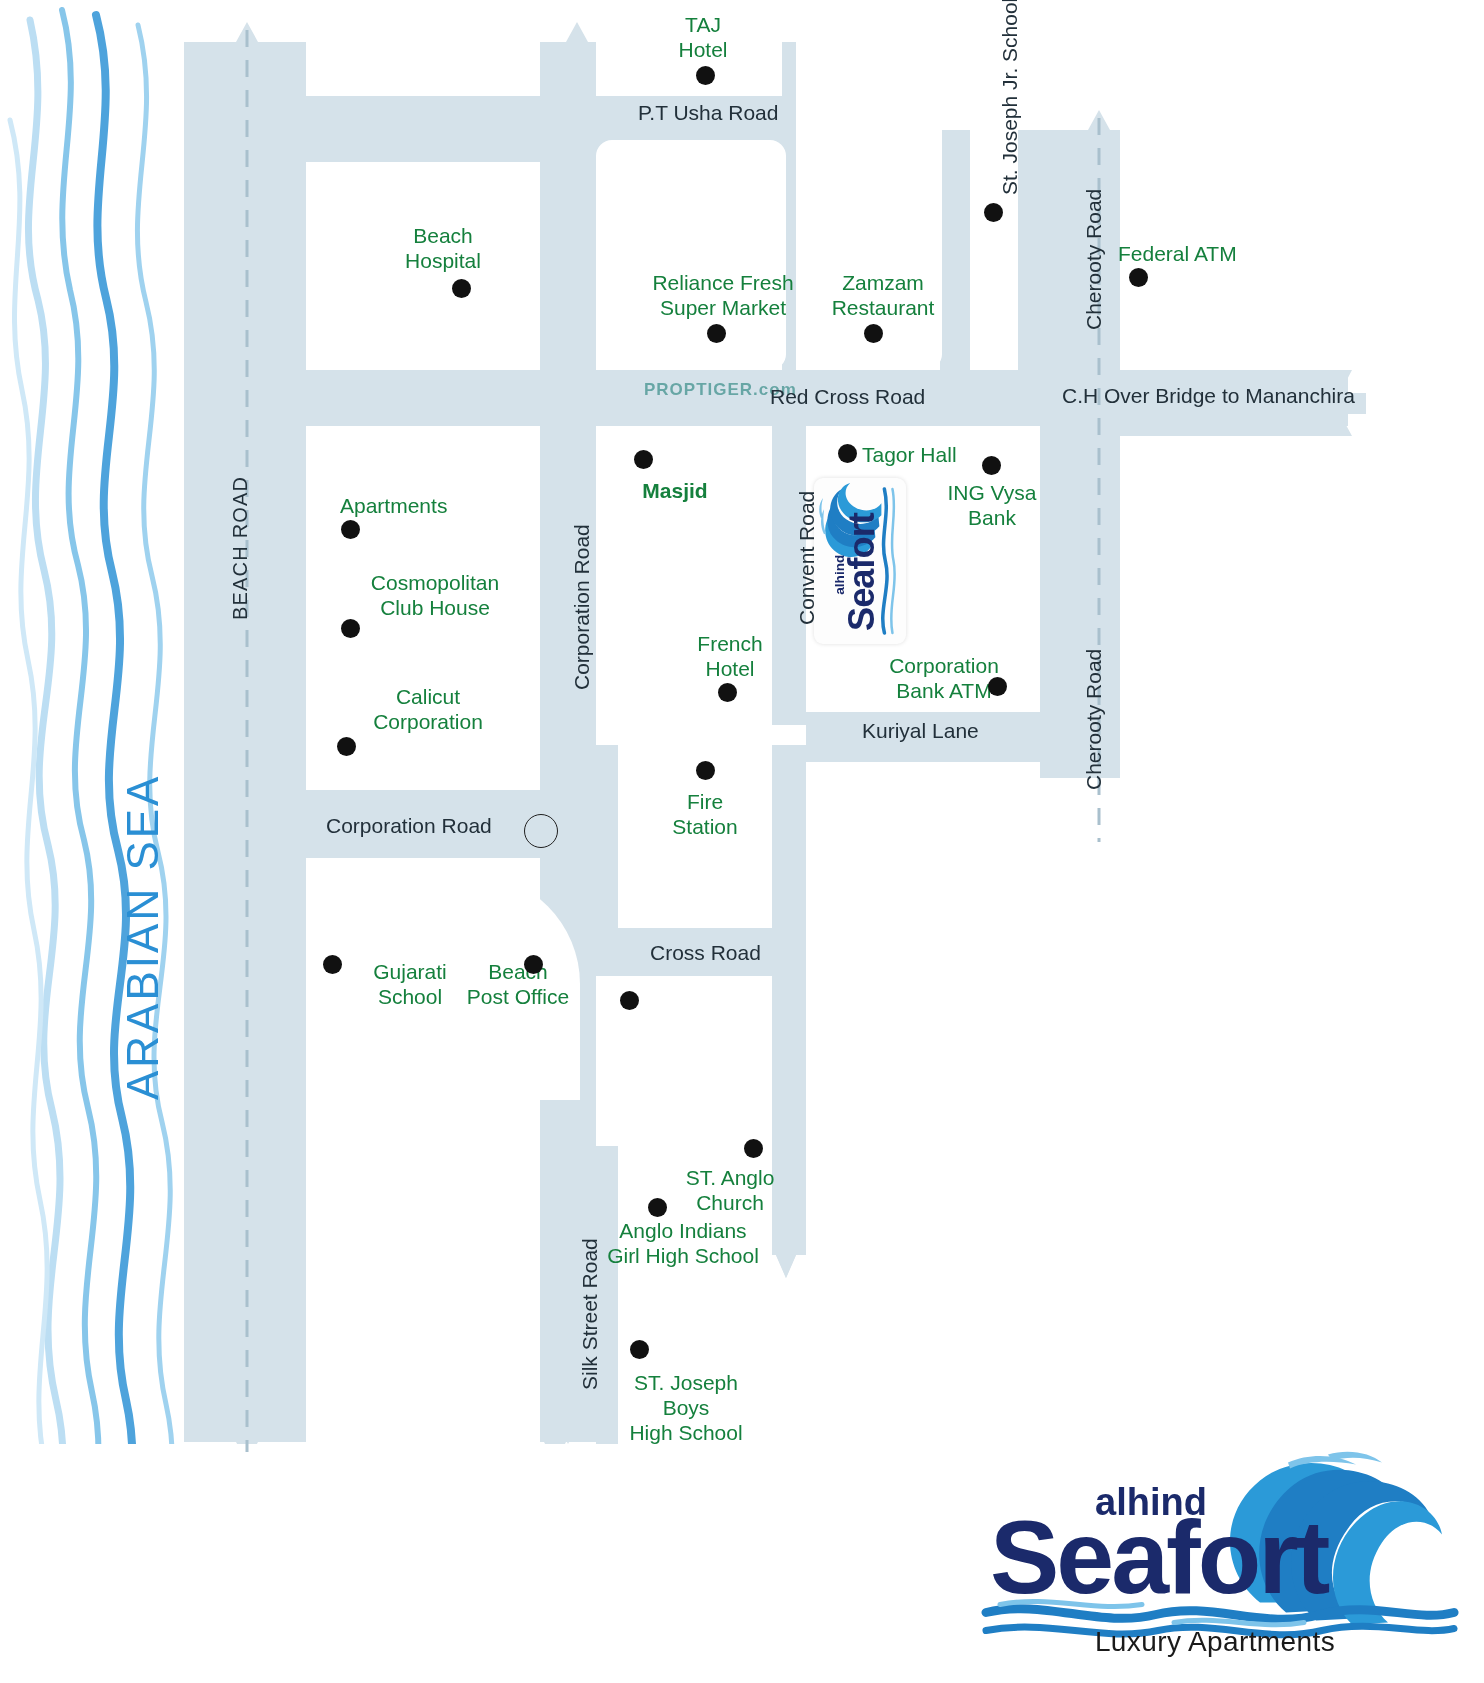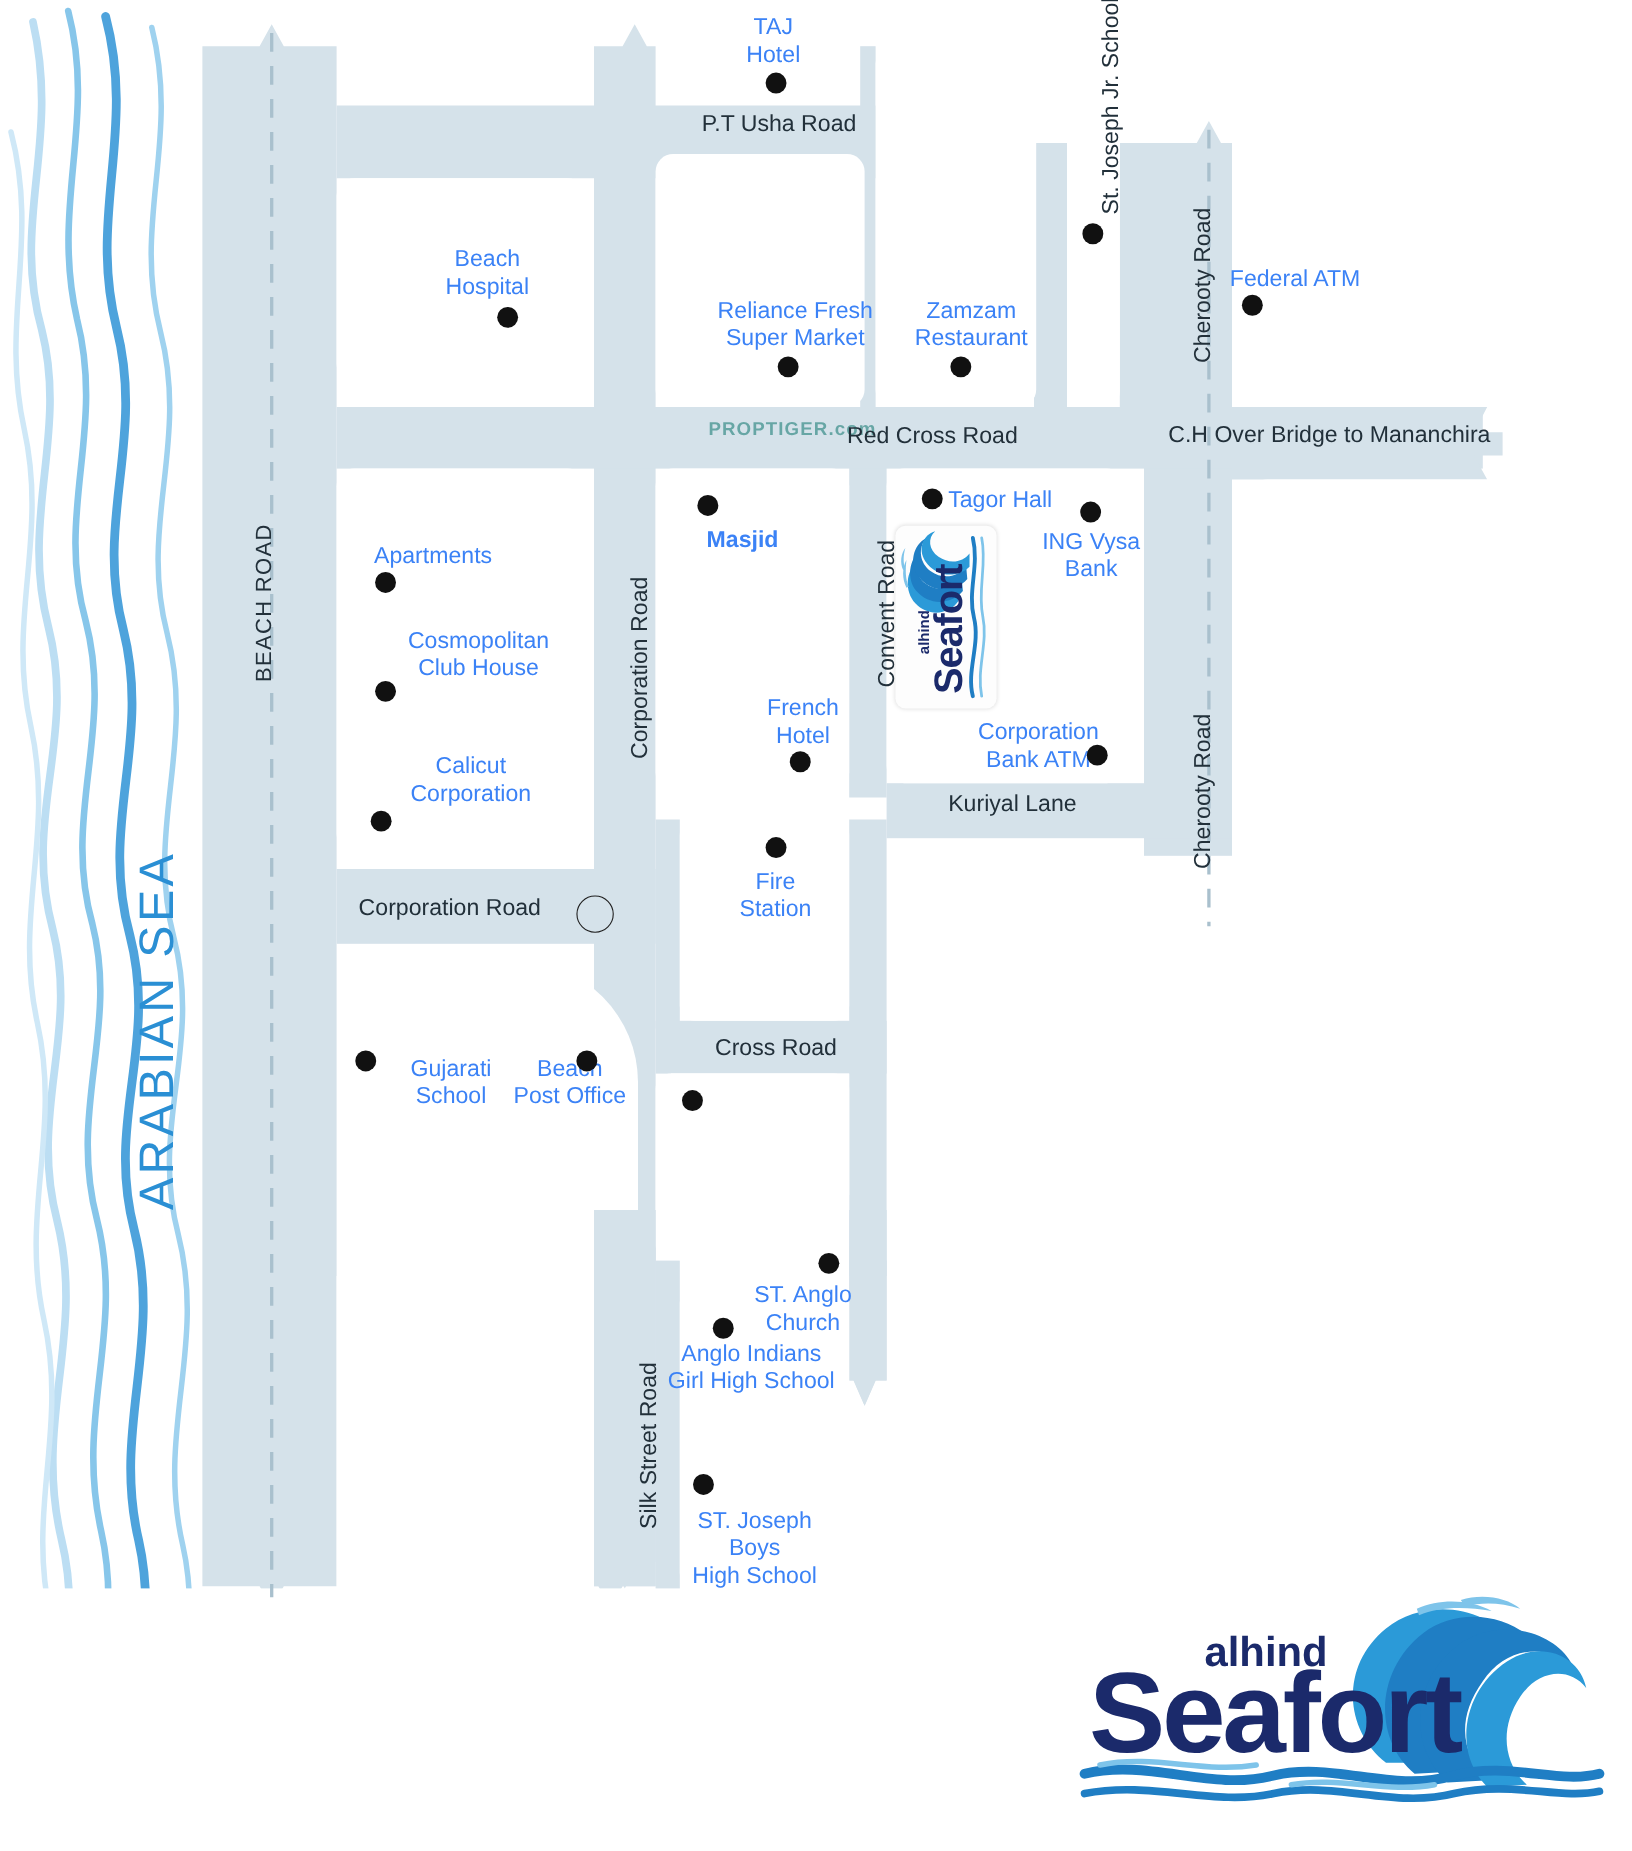--- a/index.html
+++ b/index.html
@@ -1,20 +1,20 @@
 <!DOCTYPE html>
 <html><head>
 <meta charset="utf-8">
 <style>
   html,body{margin:0;padding:0;background:#ffffff;}
   body{font-family:"Liberation Sans","DejaVu Sans",sans-serif;}
   #map-root{position:relative;width:1484px;height:1683px;background:#ffffff;overflow:hidden;}
   #map-svg{position:absolute;left:0;top:0;width:1484px;height:1683px;}
 
-  .lbl{position:absolute;color:#3b82f6;font-size:21px;line-height:25px;text-align:center;white-space:pre-line;}
+  .lbl{position:absolute;color:#15803d;font-size:21px;line-height:25px;text-align:center;white-space:pre-line;}
   .road-lbl{position:absolute;color:#22303a;font-size:21px;line-height:24px;white-space:nowrap;}
   .road-vert{transform-origin:0 0;transform:rotate(-90deg);}
   .dot{position:absolute;width:19px;height:19px;border-radius:50%;background:#111111;}
   .circle-marker{position:absolute;width:32px;height:32px;border-radius:50%;border:1.6px solid #202020;background:transparent;}
 
   .sea-label{position:absolute;color:#2a8fd4;font-size:44px;letter-spacing:3px;font-weight:400;
              transform-origin:0 0;transform:rotate(-90deg);white-space:nowrap;}
 
   .watermark{position:absolute;color:#0f766e;opacity:.55;font-size:17px;letter-spacing:1px;font-weight:700;}
 
@@ -279,15 +279,16 @@
         </g>
 
         <g fill="none" stroke-linecap="round">
           <path d="M26,160 C84,146 140,176 196,162 C252,148 304,178 360,162 C412,148 456,170 494,160" stroke="#1f7ec4" stroke-width="9"></path>
           <path d="M26,178 C88,166 142,190 198,178 C254,166 306,192 362,178 C414,166 458,184 494,176" stroke="#1f7ec4" stroke-width="7"></path>
           <path d="M40,152 C90,142 134,160 182,152" stroke="#7ec4ea" stroke-width="5"></path>
           <path d="M214,170 C258,162 300,178 344,170" stroke="#7ec4ea" stroke-width="5"></path>
         </g>
       </svg>
     </div>
+    <div class="tagline">Luxury Apartments</div>
   </div>
 
 </div>
 
 </body></html>

